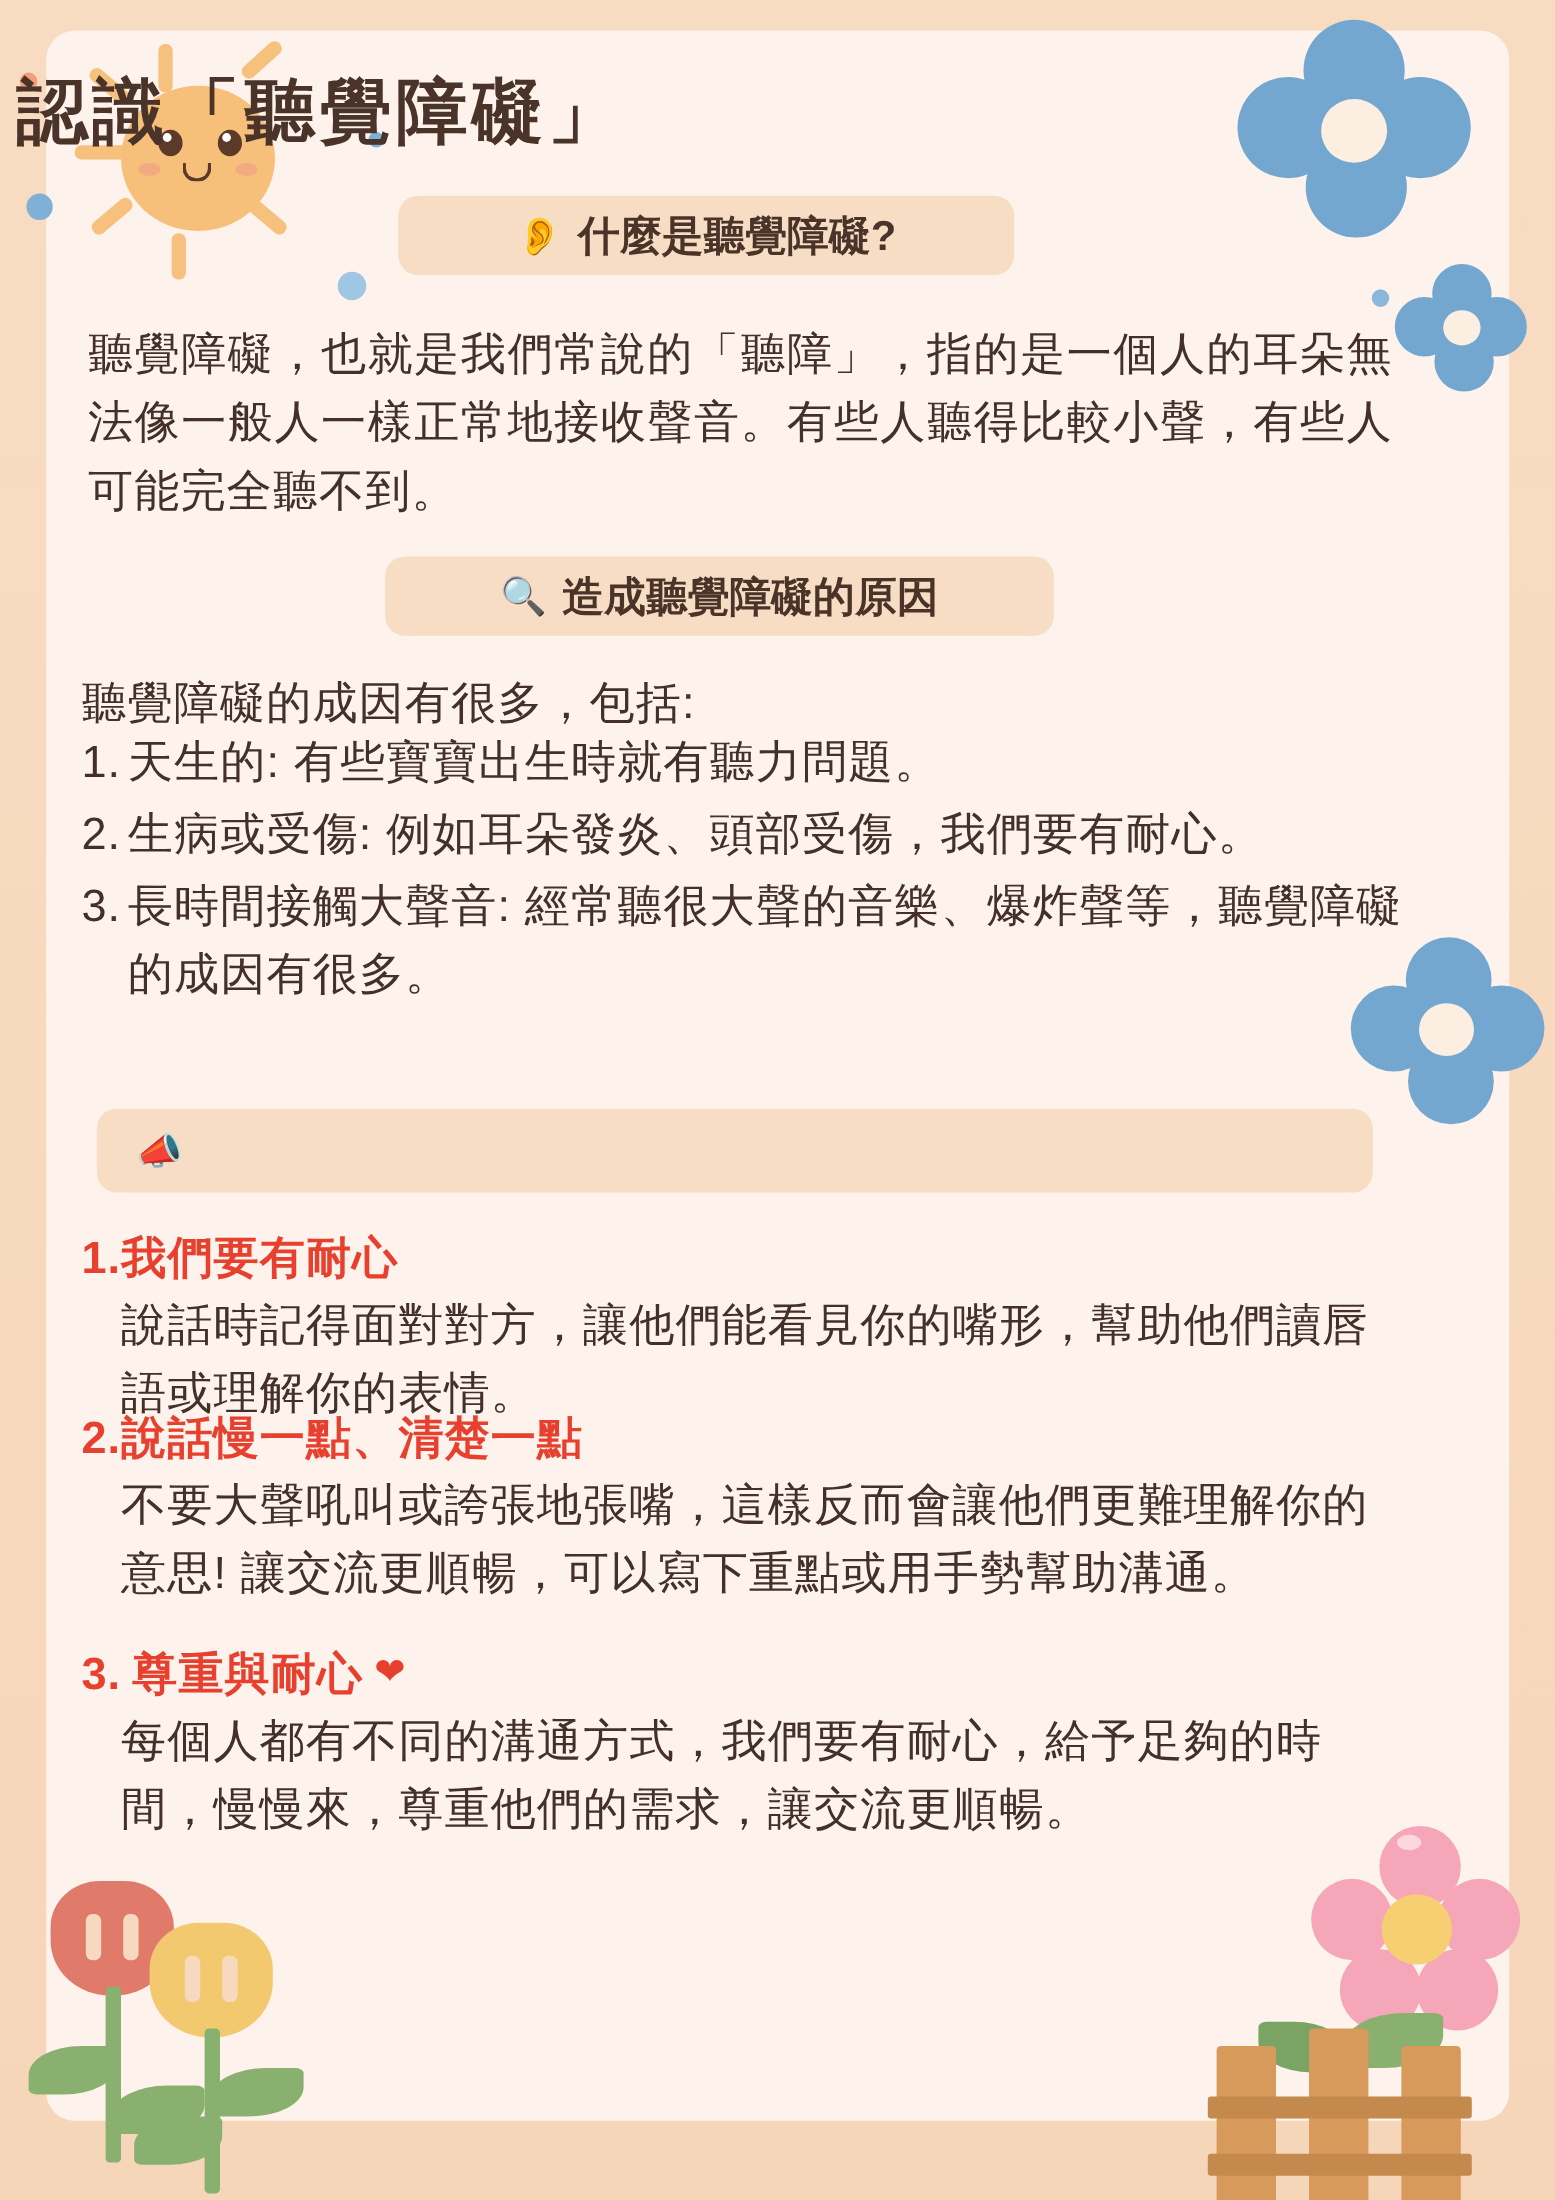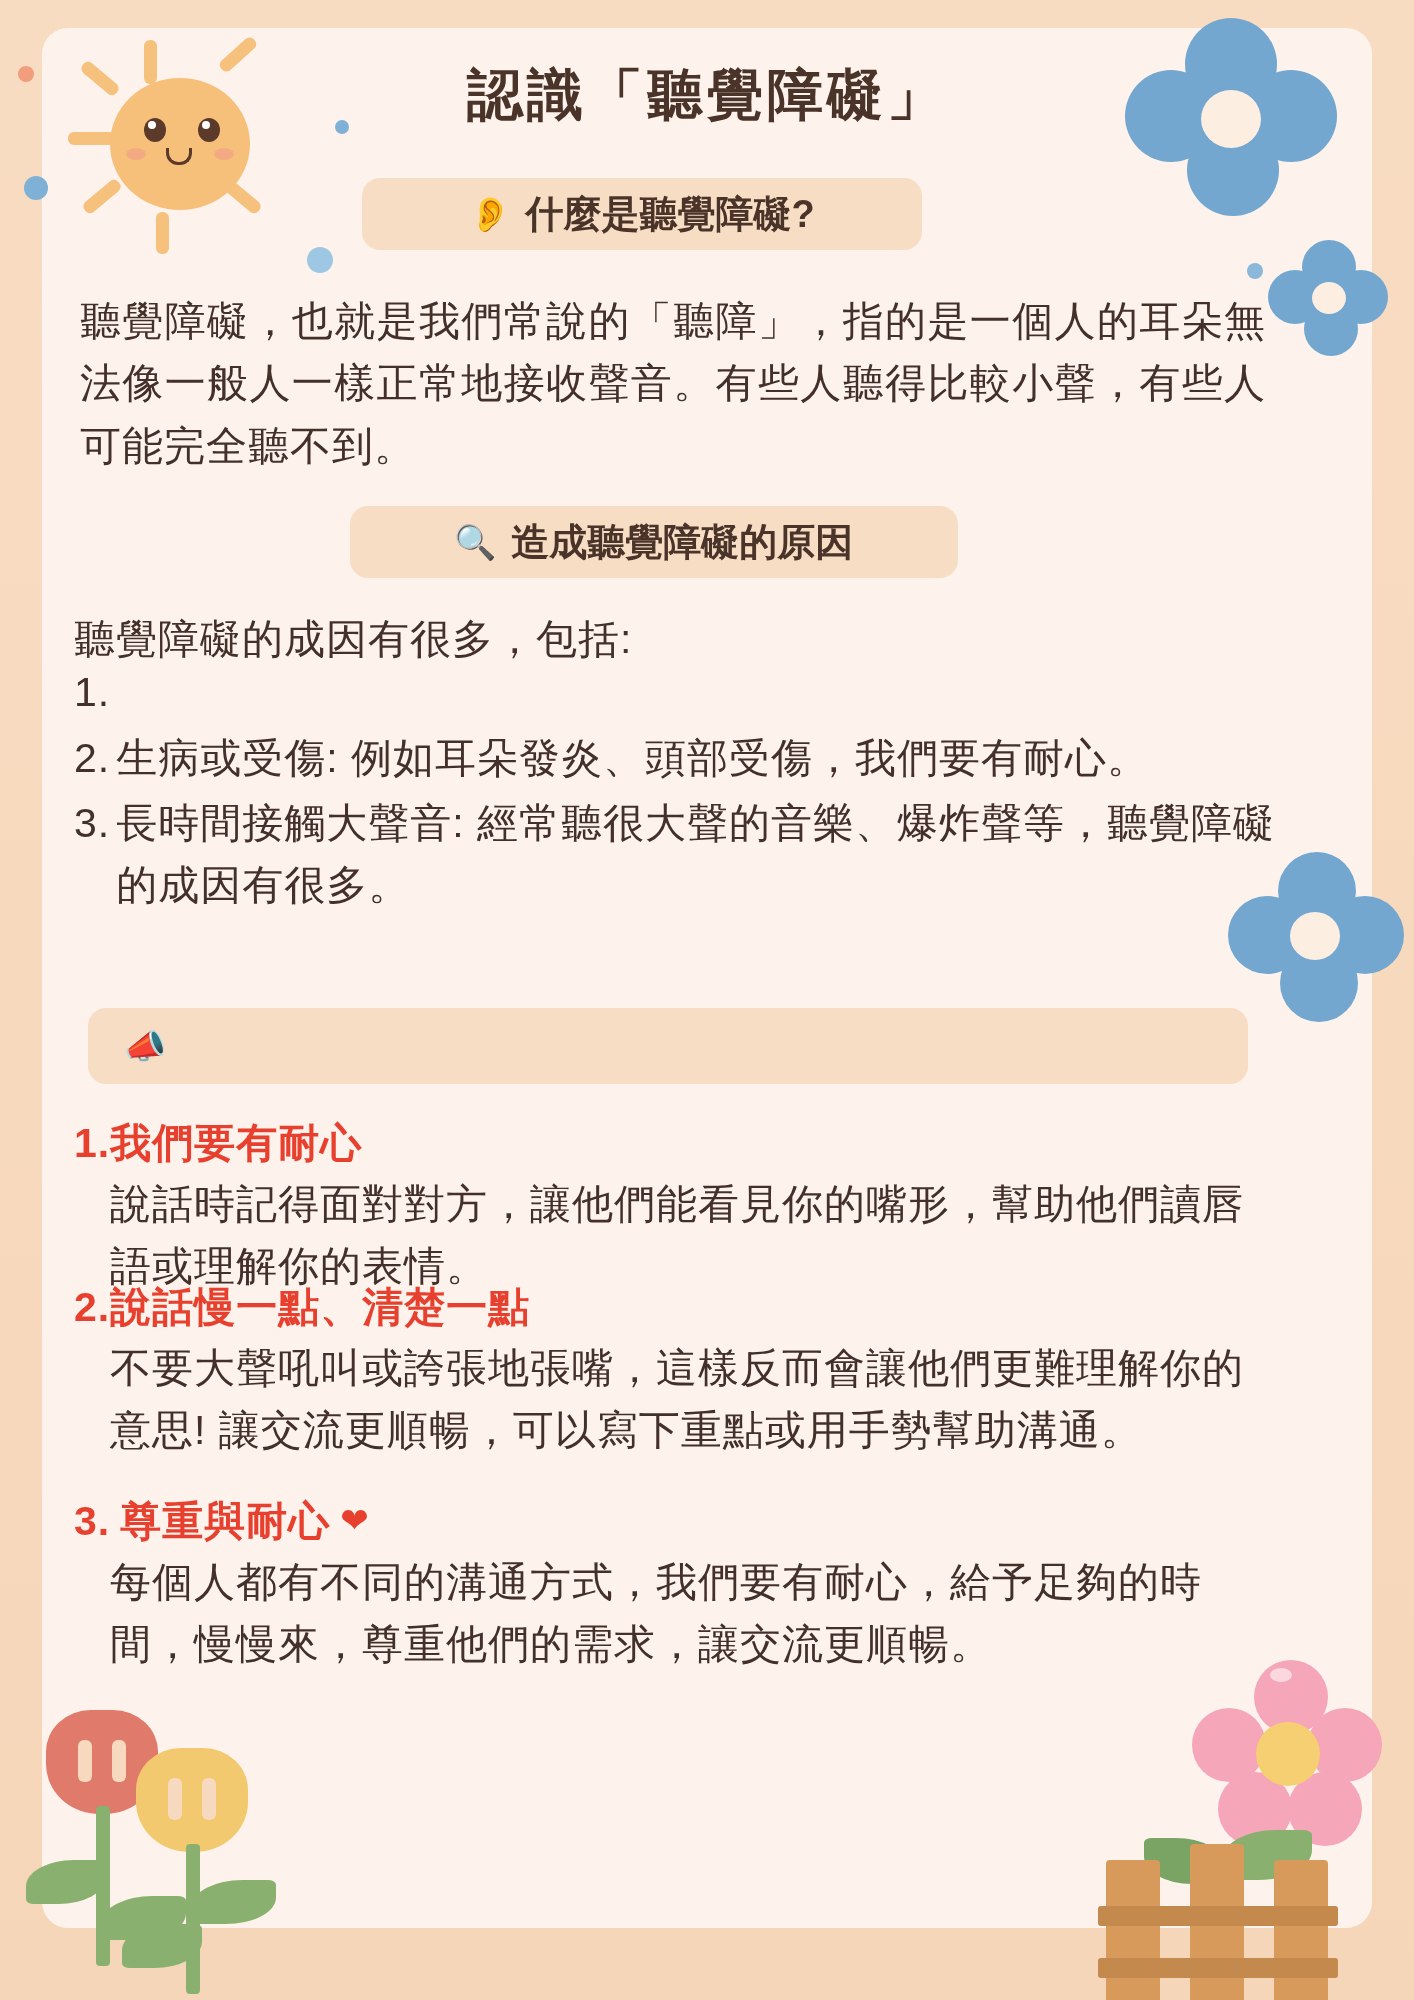--- a/index.html
+++ b/index.html
@@ -77,23 +77,23 @@
 
   
   .fence .plank { position:absolute; background:#d79a5b; border-radius: 4px 4px 0 0; }
   .fence .rail { position:absolute; background:#c4894c; border-radius:3px; }
 
   .dot { position:absolute; border-radius:50%; }
 
   
   .title {
     position: absolute;
-    left: 0; right: 0; top: 58px;
-    text-align: center;
-    font-size: 56px;
+    left: 15px; right: 0; top: 58px;
+    text-align: left;
+    font-size: 65px;
     font-weight: bold;
     color: #4a3328;
     letter-spacing: 4px;
   }
 
   .pill {
     position: absolute;
     background: #f6ddc4;
     border-radius: 18px;
     display: flex;
@@ -233,20 +233,21 @@
   <div class="pill" style="left:350px;top:506px;width:608px;height:72px;font-size:38px;">
     <span class="emoji">🔍</span>
     <span>造成聽覺障礙的原因</span>
   </div>
 
   <div class="para" style="left:74px;top:608px;width:1200px;font-size:41px;">聽覺障礙的成因有很多，包括:</div>
 
   <div class="list" style="left:74px;top:662px;width:1210px;font-size:41px;">
     <div class="li" style="display:flex;gap:6px;margin-bottom:4px;">
       <span class="hang">1.</span>
+      <span>天生的: 有些寶寶出生時就有聽力問題。</span>
     </div>
     <div class="li" style="display:flex;gap:6px;margin-bottom:4px;">
       <span class="hang">2.</span>
       <span>生病或受傷: 例如耳朵發炎、頭部受傷，我們要有耐心。</span>
     </div>
     <div class="li" style="display:flex;gap:6px;">
       <span class="hang">3.</span>
       <span>長時間接觸大聲音: 經常聽很大聲的音樂、爆炸聲等，聽覺障礙的成因有很多。</span>
     </div>
   </div>

